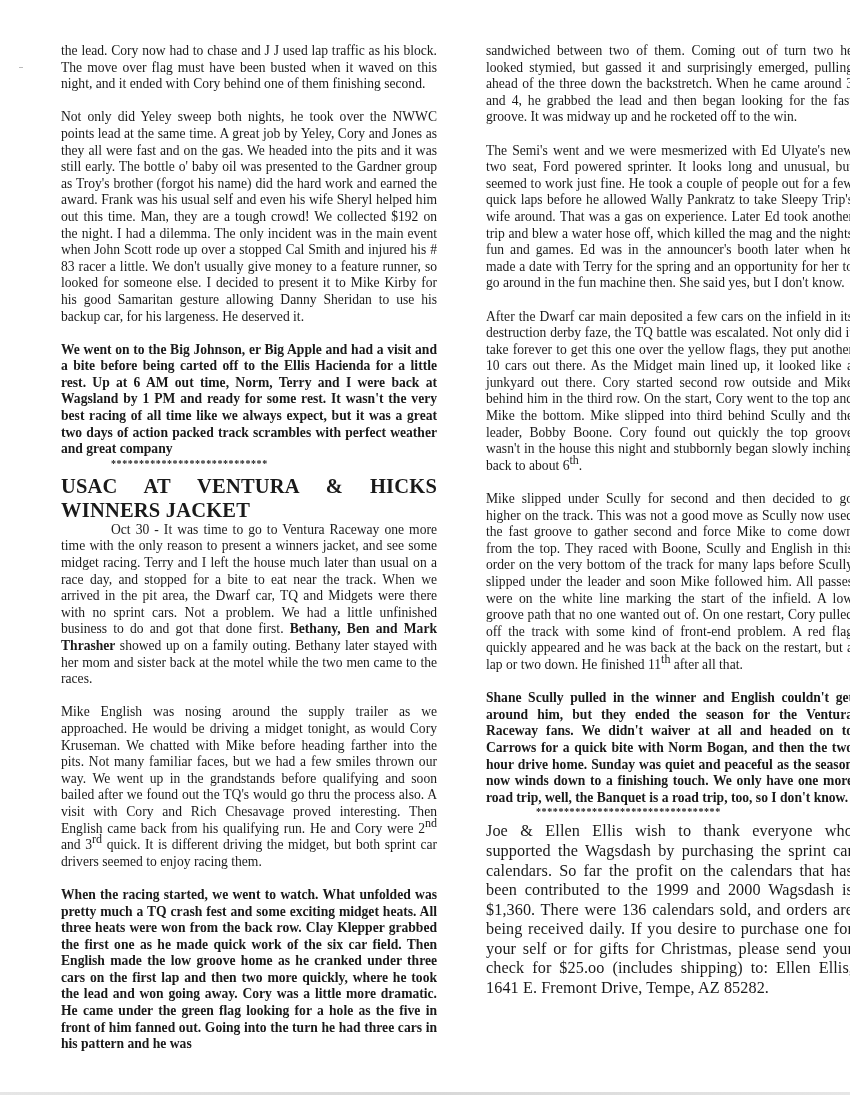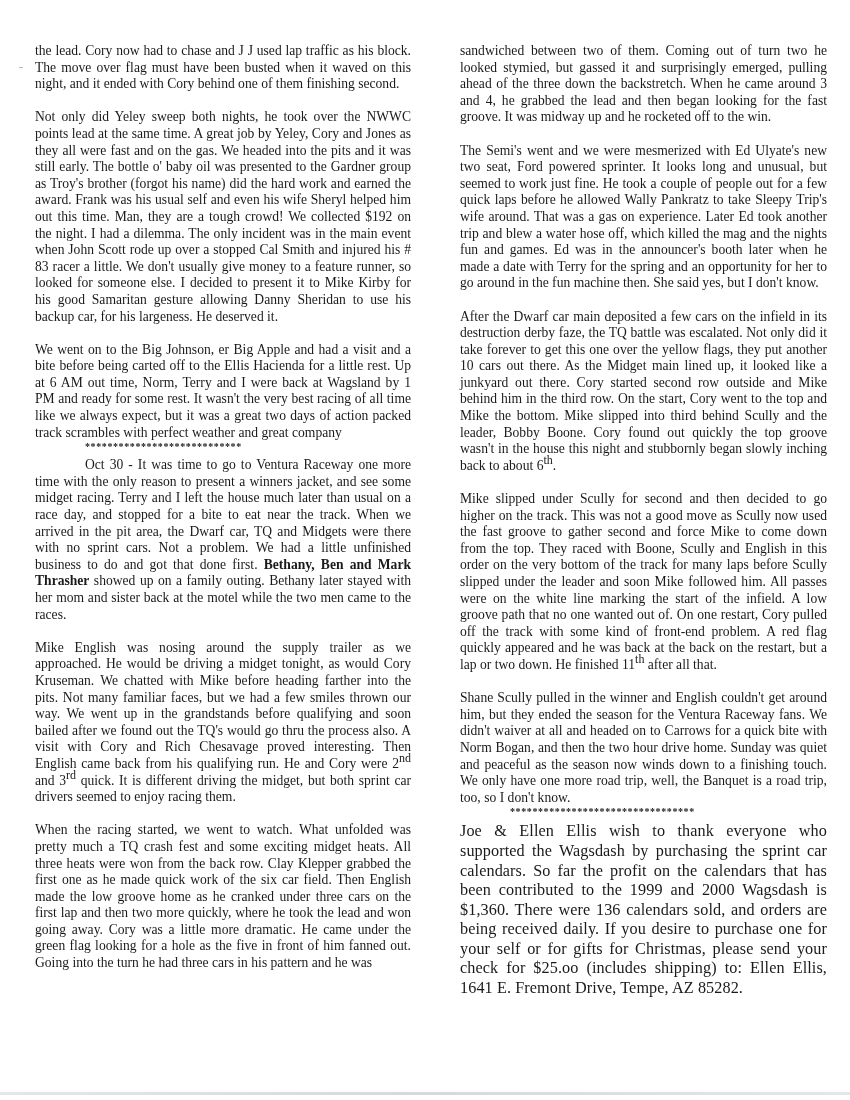--- a/index.html
+++ b/index.html
@@ -6,25 +6,26 @@
   body {
     width: 850px; height: 1100px; position: relative; overflow: hidden;
     font-family: "Liberation Serif", "DejaVu Serif", serif;
     color: #1a1a1a;
   }
   .page { position: absolute; left: 0; top: 0; width: 850px; height: 1100px; }
   .col {
     position: absolute; top: 43px;
     font-size: 13.6px; line-height: 16.6px;
     text-align: justify;
+    margin-left: 26px;
   }
   .col-left { left: 35px; width: 376px; }
   .col-right { left: 460px; width: 367px; }
   p { margin: 0 0 16.6px 0; }
-  p.nogap { margin-bottom: 0; }
+  p.nogap { margin-bottom: 0; font-weight: bold; }
   .stars {
     font-family: "Liberation Serif", serif;
     font-weight: bold; font-size: 10px; letter-spacing: 0.6px;
     line-height: 12px; height: 12px; overflow: hidden; white-space: nowrap;
   }
   .stars-left { margin-left: 50px; margin-bottom: 4px; }
   .stars-right { margin-left: 50px; margin-bottom: 4px; }
   h2 {
     margin: 0; font-family: "Liberation Serif", serif; font-weight: bold;
     font-size: 20.5px; line-height: 24px; text-align: justify;
@@ -49,20 +50,21 @@
 <body>
 
 <div class="page">
   <div class="margin-mark"></div>
 
   <div class="col col-left">
     <p>the lead. Cory now had to chase and J J used lap traffic as his block. The move over flag must have been busted when it waved on this night, and it ended with Cory behind one of them finishing second.</p>
     <p>Not only did Yeley sweep both nights, he took over the NWWC points lead at the same time. A great job by Yeley, Cory and Jones as they all were fast and on the gas. We headed into the pits and it was still early. The bottle o' baby oil was presented to the Gardner group as Troy's brother (forgot his name) did the hard work and earned the award. Frank was his usual self and even his wife Sheryl helped him out this time. Man, they are a tough crowd! We collected $192 on the night. I had a dilemma. The only incident was in the main event when John Scott rode up over a stopped Cal Smith and injured his # 83 racer a little. We don't usually give money to a feature runner, so looked for someone else. I decided to present it to Mike Kirby for his good Samaritan gesture allowing Danny Sheridan to use his backup car, for his largeness. He deserved it.</p>
     <p class="nogap">We went on to the Big Johnson, er Big Apple and had a visit and a bite before being carted off to the Ellis Hacienda for a little rest. Up at 6 AM out time, Norm, Terry and I were back at Wagsland by 1 PM and ready for some rest. It wasn't the very best racing of all time like we always expect, but it was a great two days of action packed track scrambles with perfect weather and great company</p>
     <div class="stars stars-left">****************************</div>
+    <h2>USAC AT VENTURA &amp; HICKS WINNERS JACKET</h2>
     <p class="indent"><span>Oct 30 - It was time to go to Ventura Raceway one more time with the only reason to present a winners jacket, and see some midget racing. Terry and I left the house much later than usual on a race day, and stopped for a bite to eat near the track. When we arrived in the pit area, the Dwarf car, TQ and Midgets were there with no sprint cars. Not a problem. We had a little unfinished business to do and got that done first. </span><b>Bethany, Ben and Mark Thrasher</b><span> showed up on a family outing. Bethany later stayed with her mom and sister back at the motel while the two men came to the races.</span></p>
     <p><span>Mike English was nosing around the supply trailer as we approached. He would be driving a midget tonight, as would Cory Kruseman. We chatted with Mike before heading farther into the pits. Not many familiar faces, but we had a few smiles thrown our way. We went up in the grandstands before qualifying and soon bailed after we found out the TQ's would go thru the process also. A visit with Cory and Rich Chesavage proved interesting. Then English came back from his qualifying run. He and Cory were 2</span><sup>nd</sup><span> and 3</span><sup>rd</sup><span> quick. It is different driving the midget, but both sprint car drivers seemed to enjoy racing them.</span></p>
     <p class="nogap">When the racing started, we went to watch. What unfolded was pretty much a TQ crash fest and some exciting midget heats. All three heats were won from the back row. Clay Klepper grabbed the first one as he made quick work of the six car field. Then English made the low groove home as he cranked under three cars on the first lap and then two more quickly, where he took the lead and won going away. Cory was a little more dramatic. He came under the green flag looking for a hole as the five in front of him fanned out. Going into the turn he had three cars in his pattern and he was</p>
   </div>
 
   <div class="col col-right">
     <p>sandwiched between two of them. Coming out of turn two he looked stymied, but gassed it and surprisingly emerged,  pulling ahead of the three down the backstretch. When he came around 3 and 4, he grabbed the lead and then began looking for the fast groove. It was midway up and he rocketed off to the win.</p>
     <p>The Semi's went and we were mesmerized with Ed Ulyate's new two seat, Ford powered sprinter. It looks long and unusual, but seemed to work just fine. He took a couple of people out for a few quick laps before he allowed Wally Pankratz to take Sleepy Trip's wife around. That was a gas on experience. Later Ed took another trip and blew a water hose off, which killed the mag and the nights fun and games. Ed was in the announcer's booth later when he made a date with Terry for the spring and an opportunity for her to go around in the fun machine then.  She said yes, but I don't know.</p>
     <p><span>After the Dwarf car main deposited a few cars on the infield in its destruction derby faze, the TQ battle was escalated. Not only did it take forever to get this one over the yellow flags, they put another 10 cars out there. As the Midget main lined up, it looked like a junkyard out there. Cory started second row outside and Mike behind him in the third row. On the start, Cory went to the top and Mike the bottom. Mike slipped into third behind Scully and the leader, Bobby Boone. Cory found out quickly the top groove wasn't in the house this night and stubbornly began slowly inching back to about 6</span><sup>th</sup><span>.</span></p>
     <p><span>Mike slipped under Scully for second and then decided to go higher on the track. This was not a good move as Scully now used the fast groove to gather second and force Mike to come down from the top. They raced with Boone, Scully and English in this order on the very bottom of the track for many laps before Scully slipped under the leader and soon Mike followed him. All passes were on the white line marking the start of the infield. A low groove path that no one wanted out of. On one restart, Cory pulled off the track with some kind of front-end problem. A red flag quickly appeared and he was back at the back on the restart, but a lap or two down. He finished 11</span><sup>th</sup><span> after all that.</span></p>

